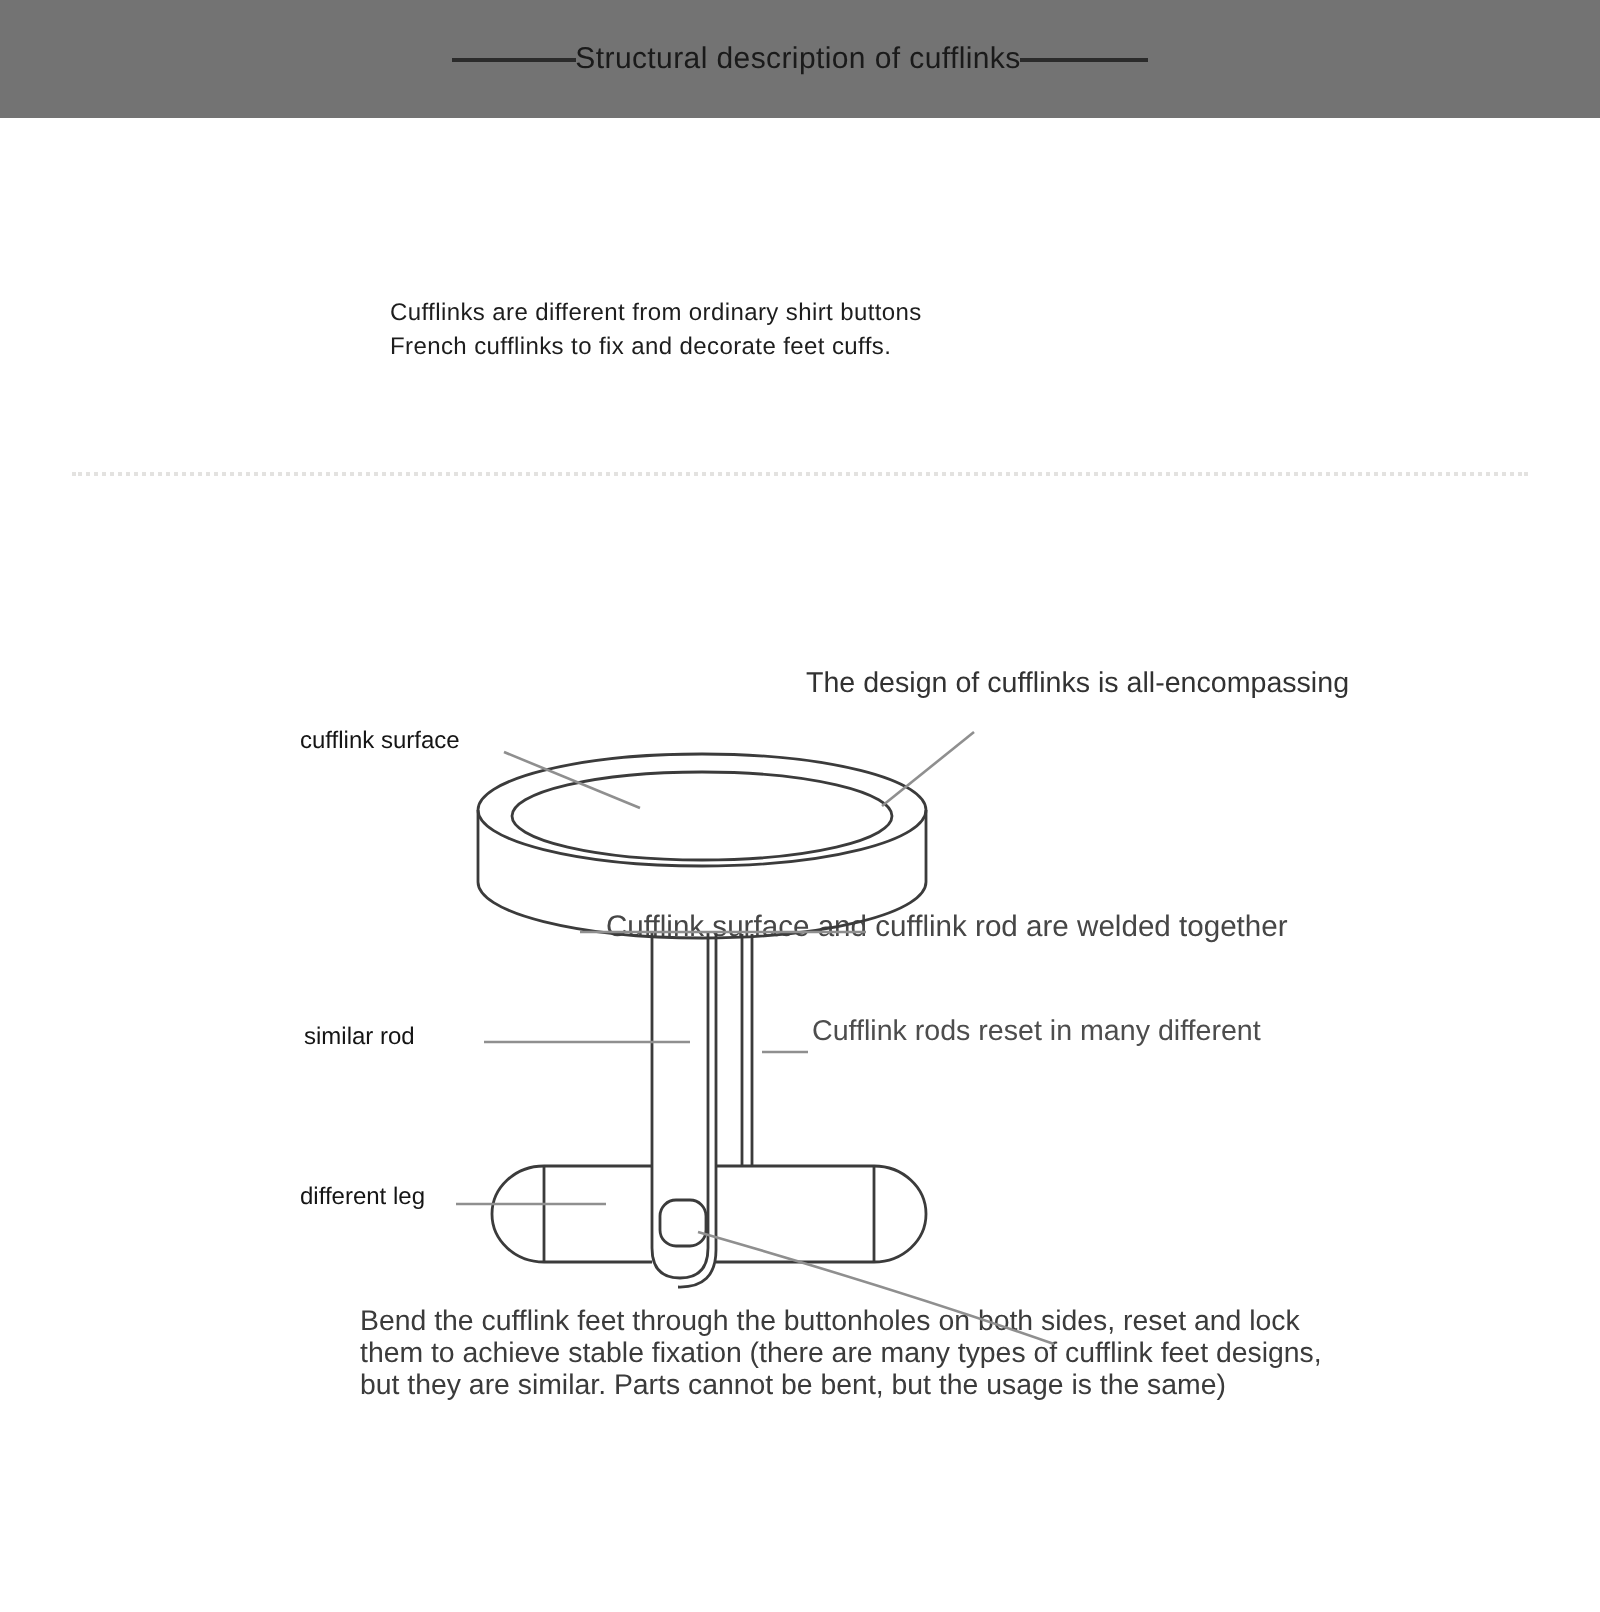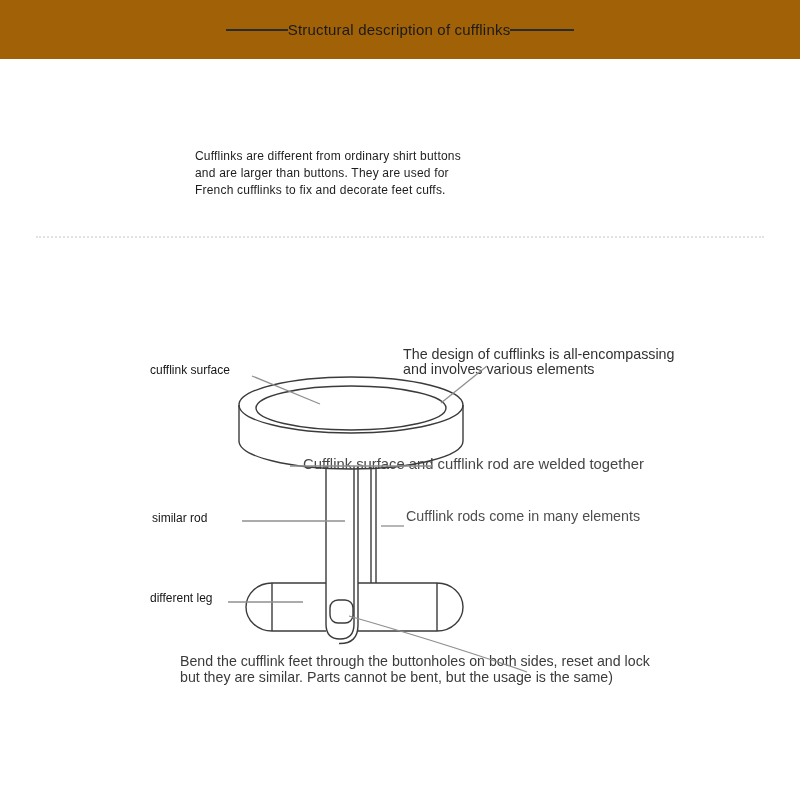--- a/index.html
+++ b/index.html
@@ -5,41 +5,41 @@
   html,body{margin:0;padding:0;}
   body{
     width:800px;height:806px;position:relative;overflow:hidden;
     background:#ffffff;
     font-family:"Liberation Sans","DejaVu Sans",sans-serif;
     color:#1f1f1f;
   }
   
   .header{
     position:absolute;left:0;top:0;width:800px;height:59px;
-    background:#a16207;
+    background:#737373;
     display:flex;align-items:center;justify-content:center;text-align:center;
   }
   .header .rule{width:62px;height:2px;background:#2b2b2b;}
   .header .rule.right{width:64px;}
   .header .title{
     font-size:15px;color:#1a1a1a;letter-spacing:.2px;white-space:nowrap;
   }
   
   .intro{
     position:absolute;left:195px;top:148px;
     font-size:12px;line-height:17.2px;color:#1d1d1d;letter-spacing:.2px;
   }
   
   .divider{
     position:absolute;left:36px;right:36px;top:236px;height:0;
     border-top:2px dotted #e3e2e0;
   }
   
   .ann{position:absolute;color:#3d3d3d;}
-  .ann-design{left:403px;top:335px;font-size:14.3px;line-height:15.4px;color:#323232;margin-top:12px;}
+  .ann-design{left:403px;top:335px;font-size:14.3px;line-height:15.4px;color:#323232;}
   .ann-welded{left:303px;top:456px;font-size:14.8px;color:#464646;white-space:nowrap;}
   .ann-rodtypes{left:406px;top:509px;font-size:14.3px;line-height:15.6px;color:#4d4d4d;}
   .ann-feet{left:180px;top:653px;font-size:14.2px;line-height:16px;color:#3b3b3b;}
   .part-label{position:absolute;font-size:12px;color:#151515;white-space:nowrap;}
   .label-surface{left:150px;top:363px;}
   .label-rod{left:152px;top:511px;}
   .label-leg{left:150px;top:591px;}
   
   .lineart{position:absolute;left:0;top:0;z-index:2;pointer-events:none;}
   .txt{z-index:1;}
@@ -48,45 +48,44 @@
 <body>
 
 <div class="header txt">
   <div class="rule"></div>
   <div class="title">Structural description of cufflinks</div>
   <div class="rule right"></div>
 </div>
 
 <div class="intro txt">
   <div>Cufflinks are different from ordinary shirt buttons</div>
-  <div>and are larger than buttons. They are used for</div>
   <div>French cufflinks to fix and decorate feet cuffs.</div>
 </div>
 
 <div class="divider txt"></div>
 
 <div class="ann ann-design txt">
   <div>The design of cufflinks is all-encompassing</div>
-  <div>and involves various elements</div>
 </div>
 
 <div class="part-label label-surface txt">cufflink surface</div>
 
 <div class="ann ann-welded txt">Cufflink surface and cufflink rod are welded together</div>
 
 <div class="part-label label-rod txt">similar rod</div>
 
 <div class="ann ann-rodtypes txt">
-  <div>Cufflink rods come in many elements</div>
+  <div>Cufflink rods reset in many different</div>
 </div>
 
 <div class="part-label label-leg txt">different leg</div>
 
 <div class="ann ann-feet txt">
   <div>Bend the cufflink feet through the buttonholes on both sides, reset and lock</div>
+  <div>them to achieve stable fixation (there are many types of cufflink feet designs,</div>
   <div>but they are similar. Parts cannot be bent, but the usage is the same)</div>
 </div>
 
 <svg class="lineart" width="800" height="806" viewBox="0 0 800 806">
 
   <g fill="none" stroke="#3b3b3b" stroke-width="1.4">
     <ellipse cx="351" cy="405" rx="112" ry="28"></ellipse>
     <ellipse cx="351" cy="408" rx="95" ry="22"></ellipse>
     <path d="M 239 405 L 239 441"></path>
     <path d="M 463 405 L 463 441"></path>

